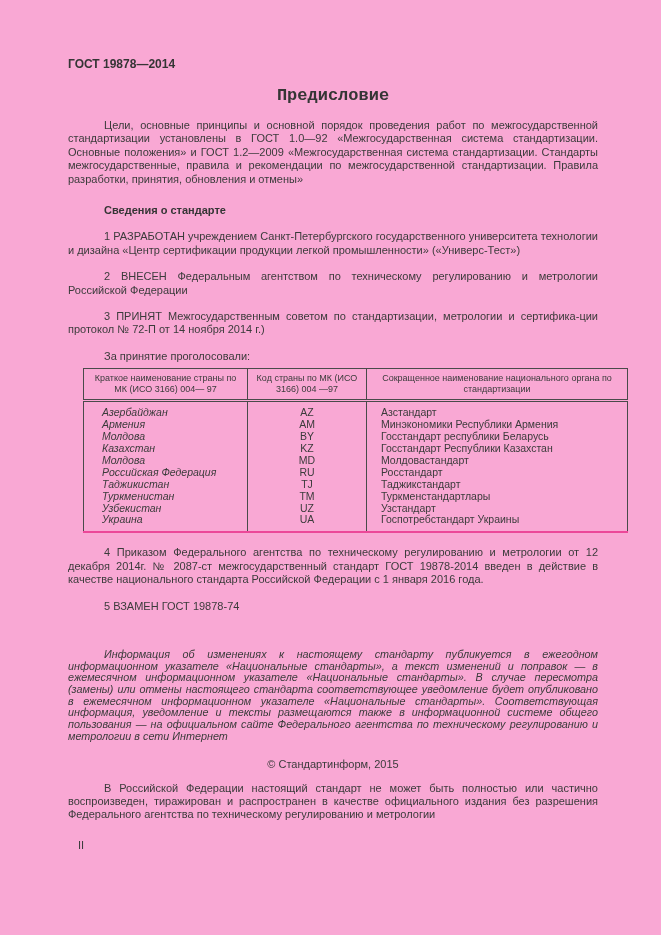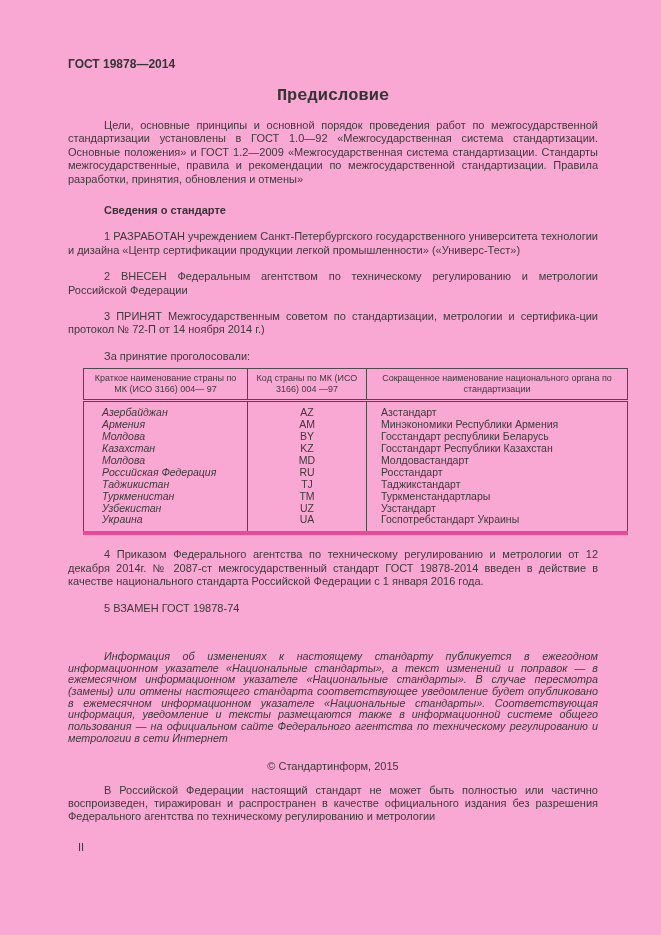--- a/index.html
+++ b/index.html
@@ -77,21 +77,21 @@
   table.vote tbody td {
     font-size: 10.5px;
     line-height: 11.9px;
     border-left: 1px solid #4a4a4a;
     border-right: 1px solid #4a4a4a;
   }
   table.vote tbody td.c1 { padding-left: 18px; font-style: italic; }
   table.vote tbody td.c2 { text-align: center; }
   table.vote tbody td.c3 { padding-left: 14px; }
   table.vote tbody tr.first td { padding-top: 5px; }
-  table.vote tbody tr.last td  { padding-bottom: 5px; border-bottom: 4px solid #ec4899; }
+  table.vote tbody tr.last td  { padding-bottom: 5px; border-bottom: 2px solid #ec4899; }
   .notice {
     margin-top: 36px;
     font-style: italic;
     font-size: 10.8px;
     line-height: 11.7px;
   }
   .copyright {
     margin-top: 15px;
     font-size: 11px;
     line-height: 13px;

